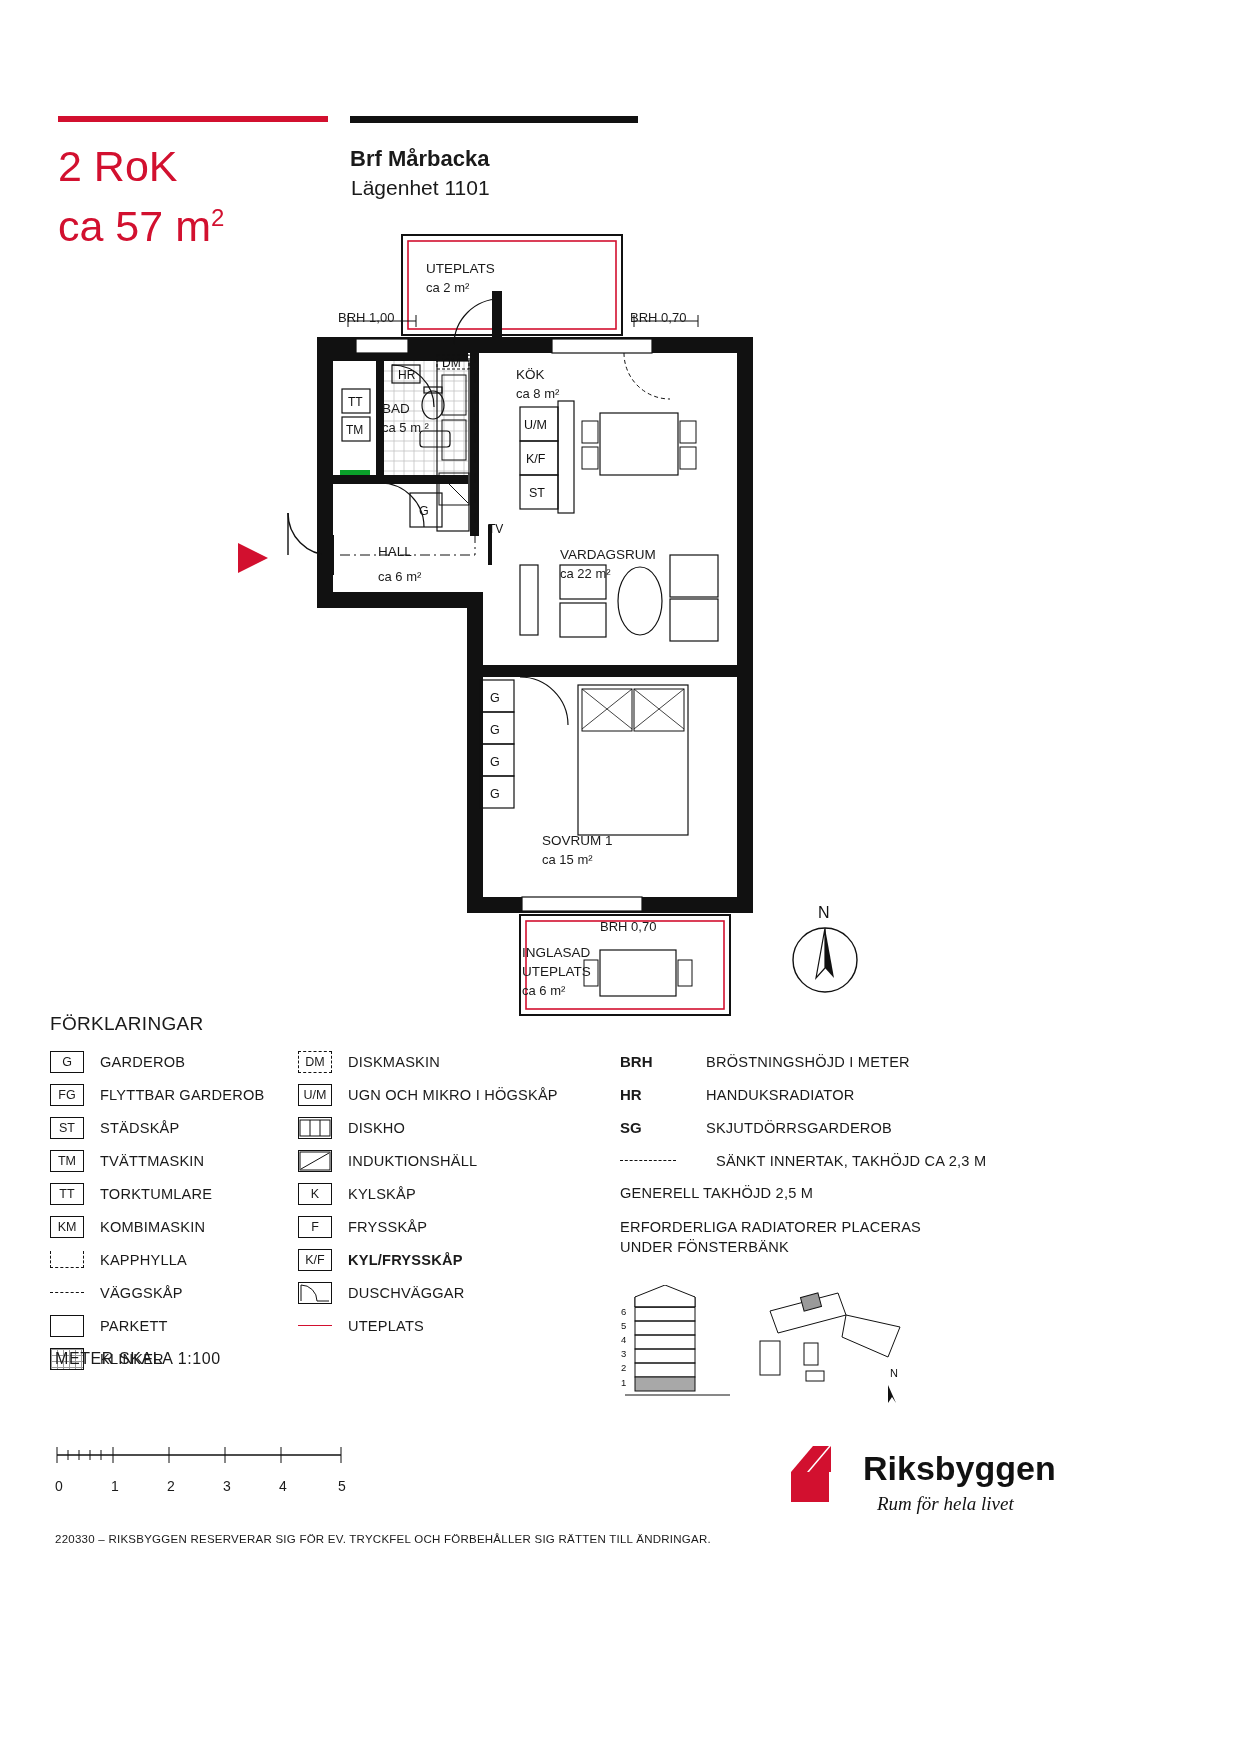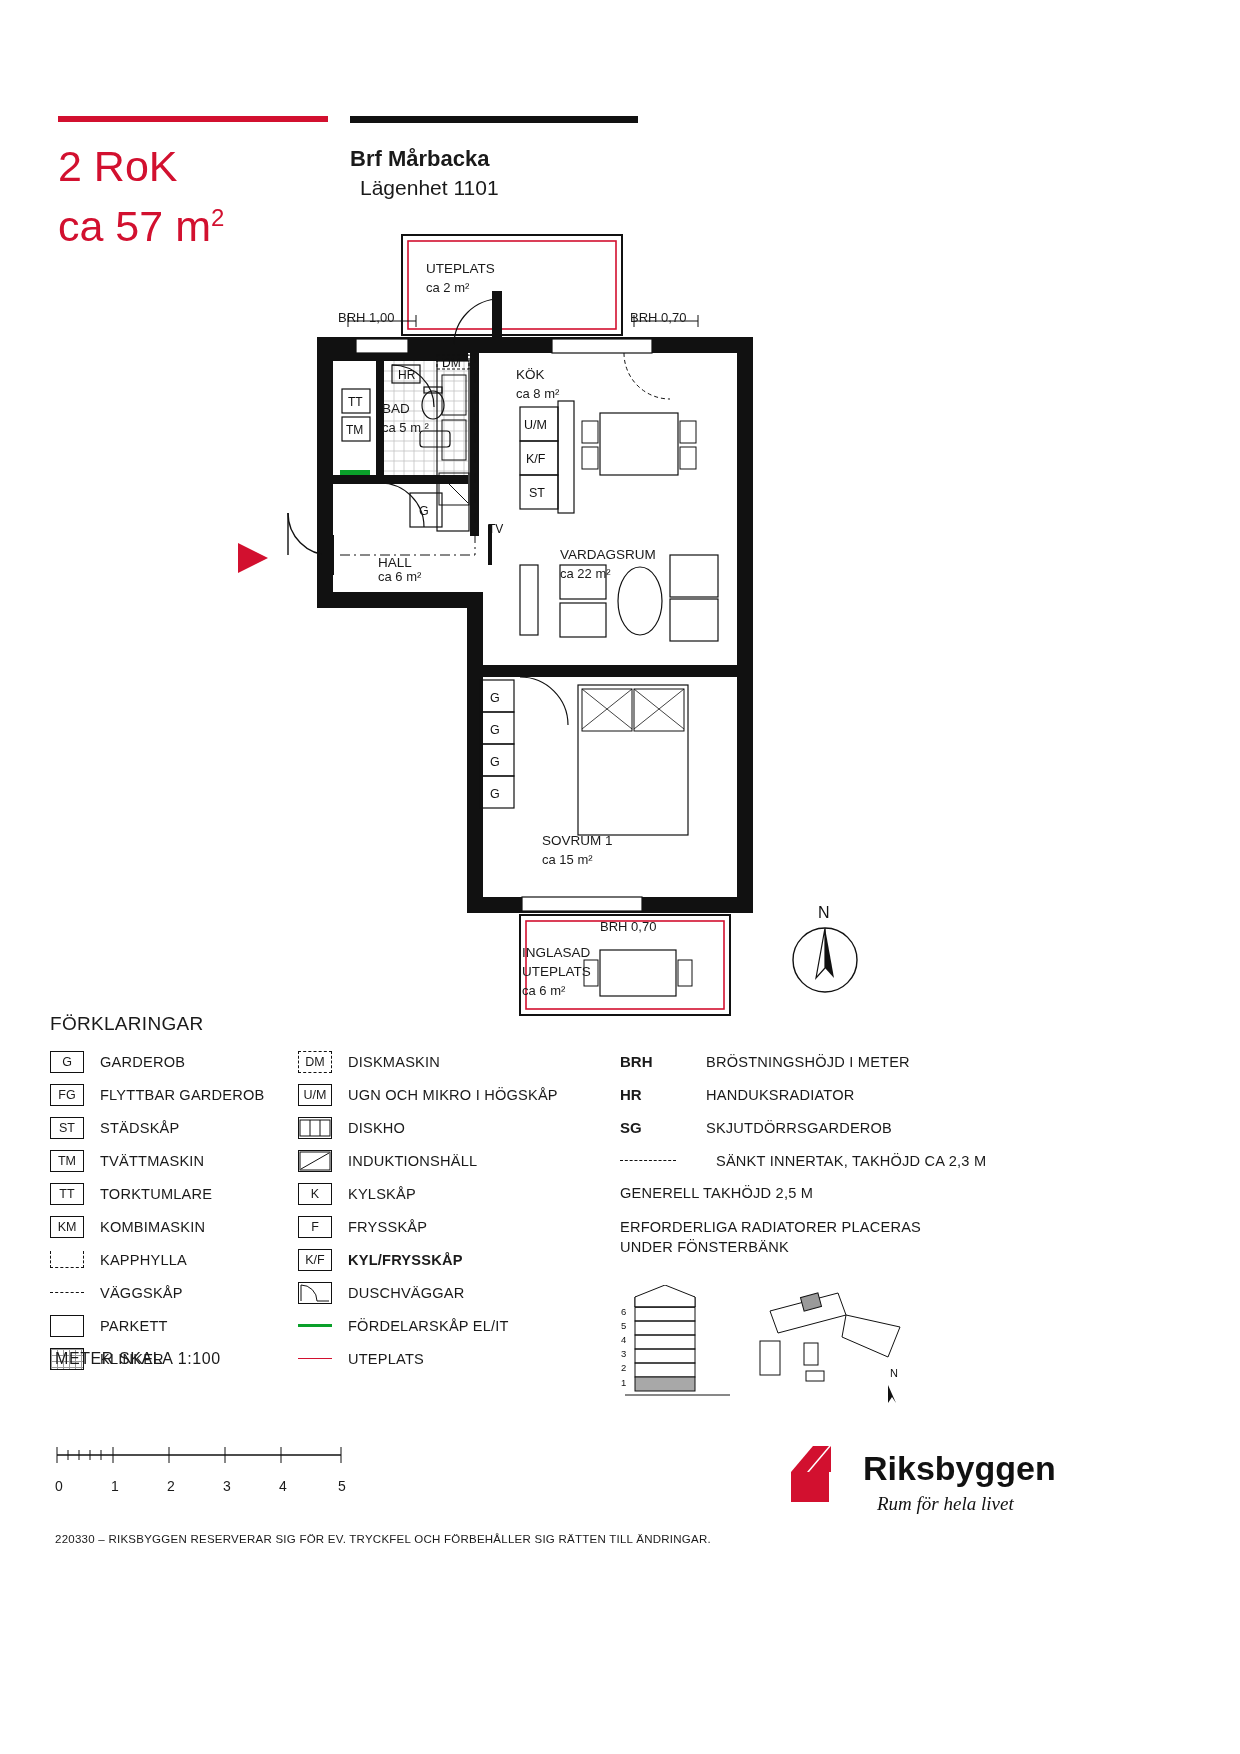--- a/index.html
+++ b/index.html
@@ -10,21 +10,21 @@
   }
   .page{position:relative;width:1022px;height:1754px;}
 
   
   .rule-red{position:absolute;left:58px;top:116px;width:270px;height:6px;background:#d2102f;}
   .rule-black{position:absolute;left:350px;top:116px;width:288px;height:7px;background:#111;}
   .title-main{position:absolute;left:58px;top:140px;color:#d2102f;font-size:43px;line-height:52px;letter-spacing:0px;font-weight:400;}
   .title-main .l2{display:block;}
   .sup{font-size:24px;vertical-align:super;}
   .brf-name{position:absolute;left:350px;top:146px;font-size:22px;font-weight:700;}
-  .brf-apt{position:absolute;left:360px;top:176px;font-size:21px;font-weight:400;}
+  .brf-apt{position:absolute;left:351px;top:176px;font-size:21px;font-weight:400;}
 
   
   .plan{position:absolute;left:230px;top:225px;width:640px;height:800px;}
   .plan svg{display:block;}
 
   
   .legend-title{position:absolute;left:50px;top:1013px;font-size:19px;letter-spacing:.3px;}
   .legend{position:absolute;left:50px;top:1045px;width:1140px;font-size:14.5px;}
   .lcol{position:absolute;top:0;}
   .lrow{position:relative;height:33px;display:flex;align-items:center;}
@@ -239,21 +239,21 @@
 
     <div style="position:absolute;left:108px;top:85px;font-size:13px;">BRH 1,00</div>
     <div style="position:absolute;left:400px;top:85px;font-size:13px;">BRH 0,70</div>
 
     <div style="position:absolute;left:286px;top:142px;font-size:13.5px;">KÖK</div>
     <div style="position:absolute;left:286px;top:161px;font-size:13px;text-align:right;">ca 8 m²</div>
 
     <div style="position:absolute;left:152px;top:176px;font-size:13.5px;">BAD</div>
     <div style="position:absolute;left:152px;top:195px;font-size:13px;">ca 5 m ²</div>
 
-    <div style="position:absolute;left:148px;top:330px;font-size:13.5px;">HALL</div>
+    <div style="position:absolute;left:148px;top:319px;font-size:13.5px;">HALL</div>
     <div style="position:absolute;left:148px;top:344px;font-size:13px;">ca 6 m²</div>
 
     <div style="position:absolute;left:330px;top:322px;font-size:13.5px;">VARDAGSRUM</div>
     <div style="position:absolute;left:330px;top:341px;font-size:13px;">ca 22 m²</div>
 
     <div style="position:absolute;left:312px;top:608px;font-size:13.5px;">SOVRUM 1</div>
     <div style="position:absolute;left:312px;top:627px;font-size:13px;">ca 15 m²</div>
 
     <div style="position:absolute;left:370px;top:694px;font-size:13px;">BRH 0,70</div>
 
@@ -364,26 +364,20 @@
       </div>
       <div class="lrow">
         <div class="sym">
           <svg width="32" height="20" viewBox="0 0 32 20">
               <path d="M2,2 A16,16 0 0,1 18,18" fill="none" stroke="#111" stroke-width="1"></path>
               <line x1="2" y1="2" x2="2" y2="18" stroke="#111" stroke-width="1"></line>
               <line x1="18" y1="18" x2="30" y2="18" stroke="#111" stroke-width="1"></line>
             </svg>
         </div>
         <div class="ltext">DUSCHVÄGGAR</div>
-      </div>
-      <div class="lrow">
-        <div class="sym-wrap">
-            <div class="sym-line-green"></div>
-          </div>
-        <div class="ltext">FÖRDELARSKÅP EL/IT</div>
       </div>
       <div class="lrow">
         <div class="sym-wrap">
             <div class="sym-line-red"></div>
           </div>
         <div class="ltext">UTEPLATS</div>
       </div>
     </div>
   </div>
 

